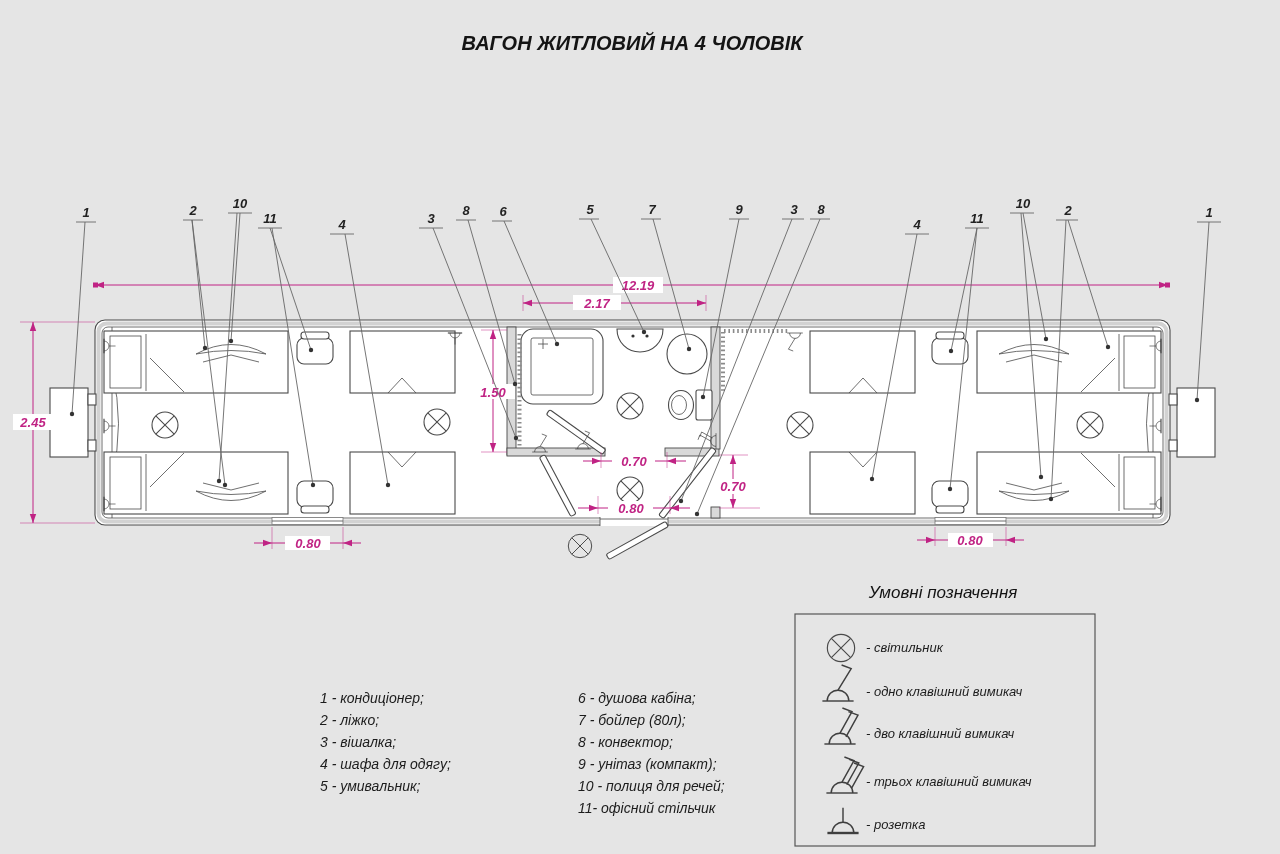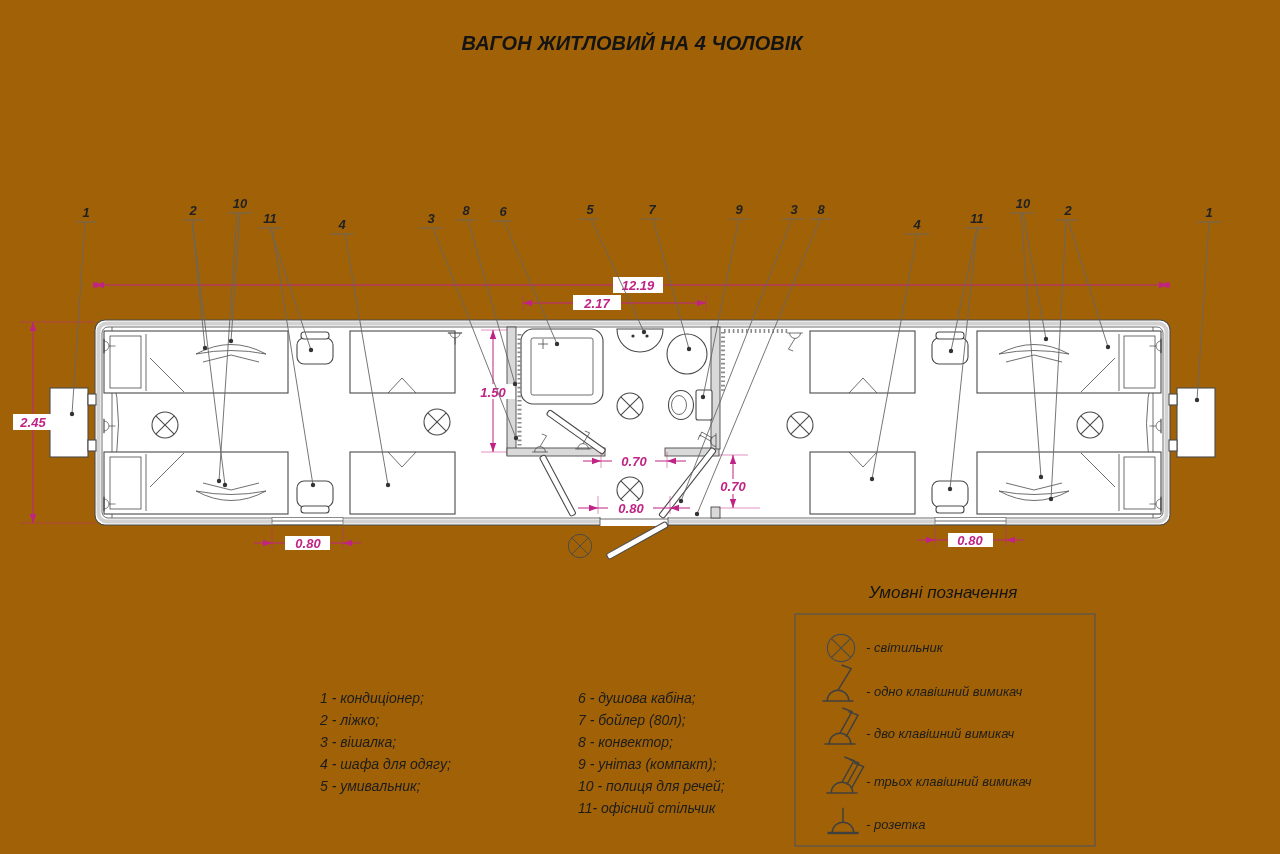--- a/index.html
+++ b/index.html
@@ -1,16 +1,16 @@
 <!DOCTYPE html>
 <html style="--dim-color: #c02384; --line-color: #4a4a4a; --wall-fill: #d9d9d9;"><head>
 <meta charset="utf-8">
 <style>
   html,body{margin:0;padding:0;background:#fff;}
-  .page{position:relative;width:1280px;height:854px;background:#a16207;overflow:hidden;
+  .page{position:relative;width:1280px;height:854px;background:#e5e5e5;overflow:hidden;
         font-family:"Liberation Sans",sans-serif;}
   svg text{font-family:"Liberation Sans",sans-serif;font-style:italic;}
   .t-title{font-size:20px;font-weight:bold;fill:#141414;}
   .t-callout{font-size:13px;font-weight:bold;fill:#222;}
   .t-dim{font-size:13px;font-weight:bold;fill:var(--dim-color,#c02384);}
   .t-list{font-size:14px;fill:#1c1c1c;}
   .t-legend-title{font-size:17px;fill:#141414;}
   .t-legend{font-size:13px;fill:#1c1c1c;}
   .ln{stroke:var(--line-color,#4a4a4a);stroke-width:1.1;fill:none;}
   .ln2{stroke:var(--line-color,#4a4a4a);stroke-width:1.1;fill:#fff;}

